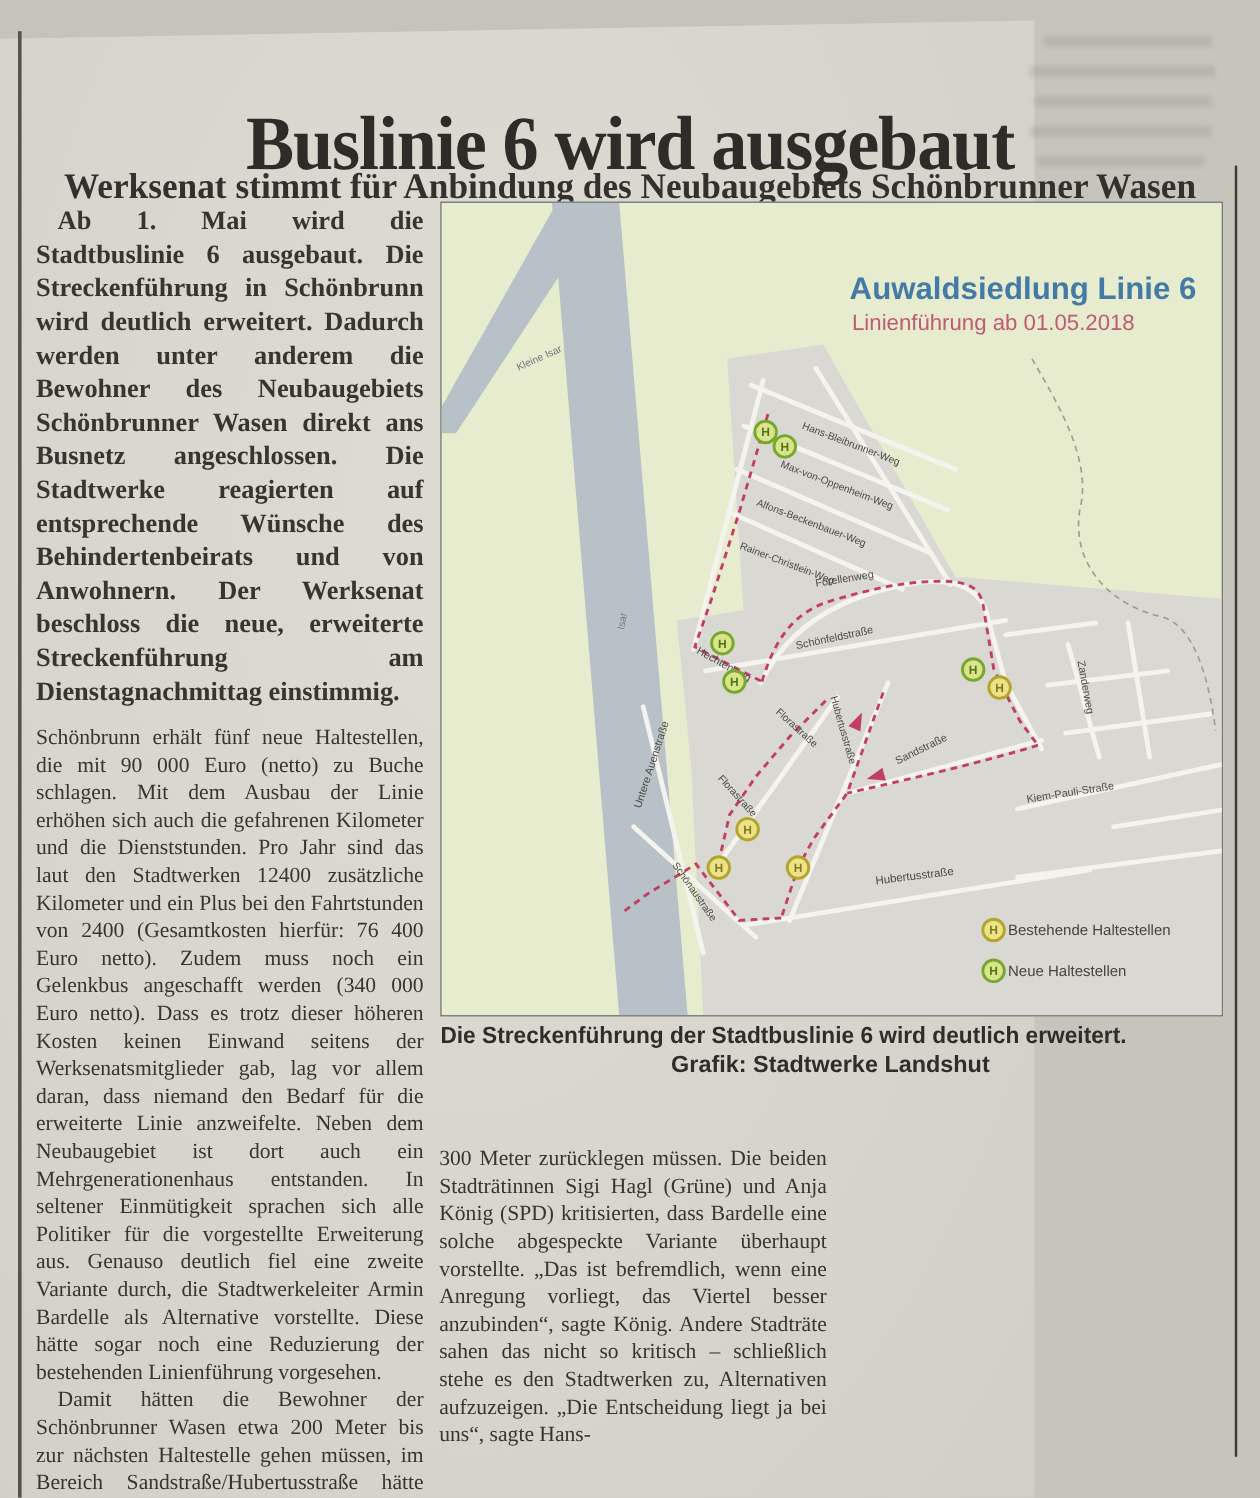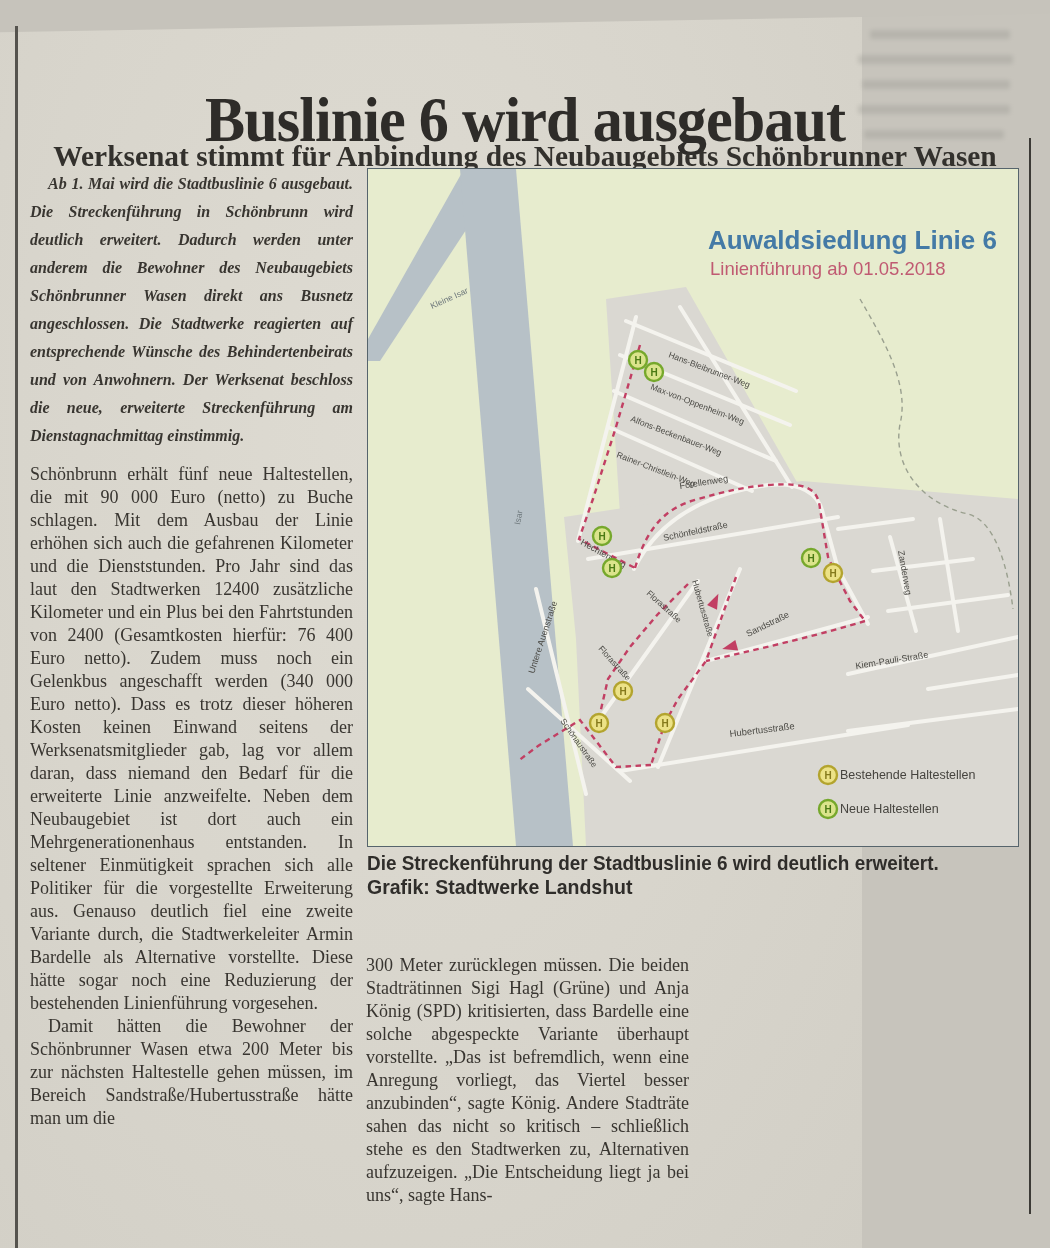--- a/index.html
+++ b/index.html
@@ -14,31 +14,31 @@
   .headline{position:absolute;left:30px;top:40px;width:990px;text-align:center;
             font-size:64px;font-weight:700;color:#2e2c29;letter-spacing:-1px;
             transform:scaleX(.94);transform-origin:center;white-space:nowrap;}
   .subheadline{position:absolute;left:20px;top:114px;width:1010px;text-align:center;
             font-size:30px;font-weight:700;color:#33312d;transform:scaleX(.98);transform-origin:center;white-space:nowrap;}
 
   .body-col{position:absolute;width:323px;font-size:18px;line-height:23px;color:#383530;
             text-align:justify;hyphens:auto;-webkit-hyphens:auto;}
   .body-col p{margin:0;}
   #col1{left:30px;top:170px;height:1045px;}
-  .lead{font-weight:700;font-size:16px;line-height:28px;text-indent:18px;margin-bottom:13px !important;font-style:italic;}
+  .lead{font-weight:700;font-size:22px;line-height:28px;text-indent:18px;margin-bottom:13px !important;}
   .indent{text-indent:18px;}
   #col2{left:366px;top:954px;height:309px;}
   #col3{left:700px;top:906px;height:309px;}
   .author{float:right;}
 
   .figure-frame{position:absolute;left:367px;top:168px;width:650px;height:677px;
             border:1px solid #56646c;background:#e7ecce;}
   .caption{position:absolute;left:367px;top:852px;width:652px;font-family:"Liberation Sans",sans-serif;
             font-weight:700;font-size:19.5px;color:#2f2d2a;transform:scaleX(.97);transform-origin:left;}
-  .credit{position:absolute;left:367px;top:876px;width:650px;text-align:left;font-family:"Liberation Sans",sans-serif;
+  .credit{position:absolute;left:367px;top:876px;width:650px;text-align:center;font-family:"Liberation Sans",sans-serif;
             font-weight:700;font-size:19.5px;color:#2f2d2a;}
 
   svg text{font-family:"Liberation Sans",sans-serif;}
   .bleed{position:absolute;background:#8d8c86;opacity:.28;filter:blur(2.2px);border-radius:2px;}
   .bleed.big{opacity:.14;filter:blur(5px);}
 </style>
 </head>
 <body>
 
 <div class="page">

